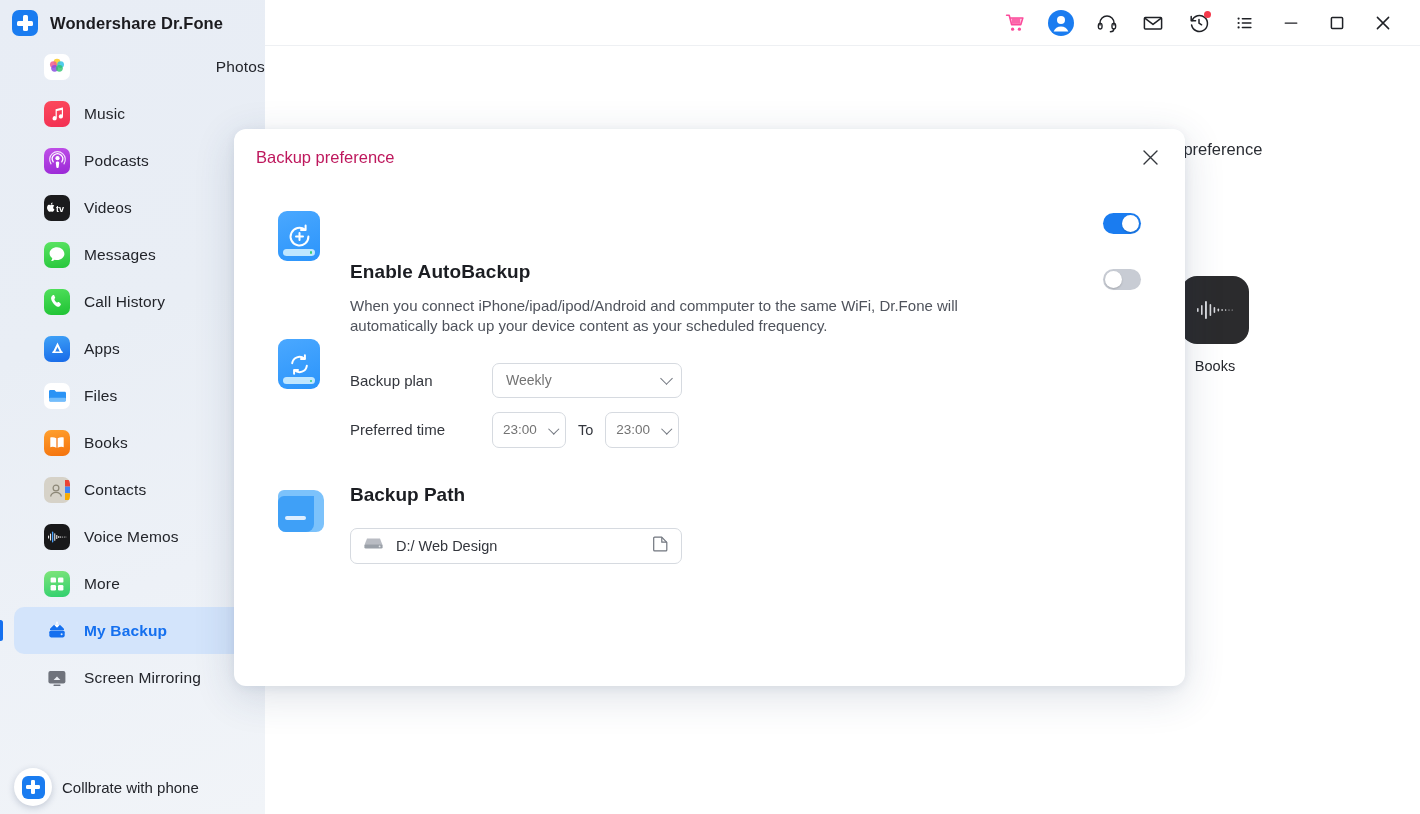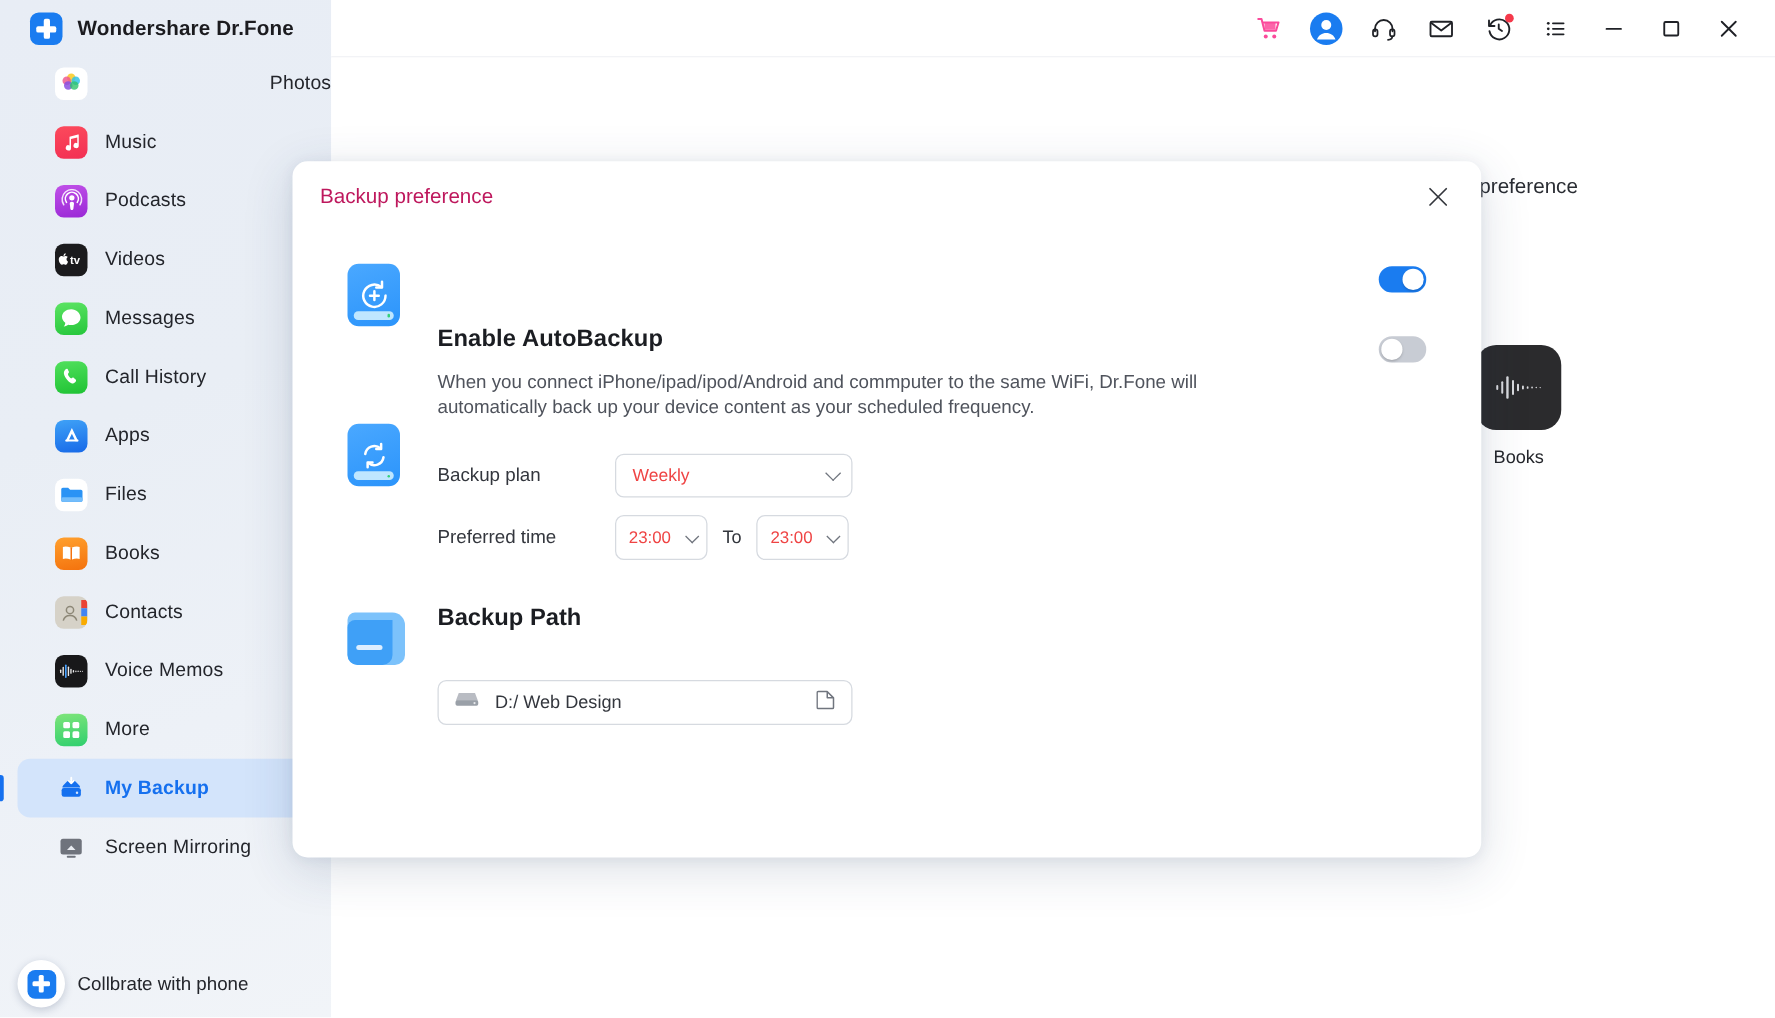--- a/index.html
+++ b/index.html
@@ -17,21 +17,21 @@
 
   
   .sidebar {
     position: absolute; left: 0; top: 0;
     width: 265px; height: 814px;
     background: linear-gradient(160deg, #e8edf5 0%, #e9eef5 40%, #edf1f7 70%, #f1f4f8 100%);
     overflow: hidden;
   }
   .brand {
     display: flex; align-items: center;
-    height: 46px; padding-left: 24px; gap: 12px;
+    height: 46px; padding-left: 12px; gap: 12px;
   }
   .brand-logo {
     width: 26px; height: 26px; border-radius: 7px;
     background: #1a7cf0; position: relative; flex: none;
   }
   .brand-logo::before, .brand-logo::after {
     content: ""; position: absolute; background: #fff; border-radius: 1.5px;
   }
   .brand-logo::before { left: 10.5px; top: 5px; width: 5px; height: 16px; }
   .brand-logo::after  { left: 5px; top: 10.5px; width: 16px; height: 5px; }
@@ -208,34 +208,34 @@
   }
 
   .fields { margin-top: 26px; }
   .field-row { display: flex; align-items: center; margin-bottom: 14px; }
   .field-label {
     width: 142px; font-size: 15px; color: #33363d; flex: none;
   }
   .select {
     position: relative; border: 1px solid #d6dae0; border-radius: 7px;
     background: #fff; display: flex; align-items: center;
-    font-size: 14px; color: #ef4444;
+    font-size: 14px; color: #737373;
   }
   .select-wide { width: 190px; height: 35px; padding: 0 30px 0 13px; }
   .select-sm   { width: 74px;  height: 36px; padding: 0 22px 0 10px; font-size: 13.5px; }
   .chev {
     position: absolute; right: 10px; top: 50%; width: 9px; height: 9px;
     margin-top: -6px; border-right: 1.6px solid #70757e;
     border-bottom: 1.6px solid #70757e; transform: rotate(45deg);
   }
   .select-sm .chev { right: 8px; width: 7.5px; height: 7.5px; margin-top: -5px; }
   .to-label { font-size: 14.5px; color: #33363d; margin: 0 12px; }
 
   .path-box {
-    margin-top: 38px; width: 332px; height: 36px;
+    margin-top: 22px; width: 332px; height: 36px;
     border: 1px solid #d6dae0; border-radius: 7px; background: #fff;
     display: flex; align-items: center; padding: 0 12px; gap: 12px;
   }
   .path-text { font-size: 14.5px; color: #33363d; flex: 1; }
   .sec-sub { margin-top: 14px; font-size: 15px; color: #4f535c; }
   .sec-title-path { font-size: 19px; font-weight: 700; color: #1b1d22; }
 </style>
 </head>
 <body>
 

